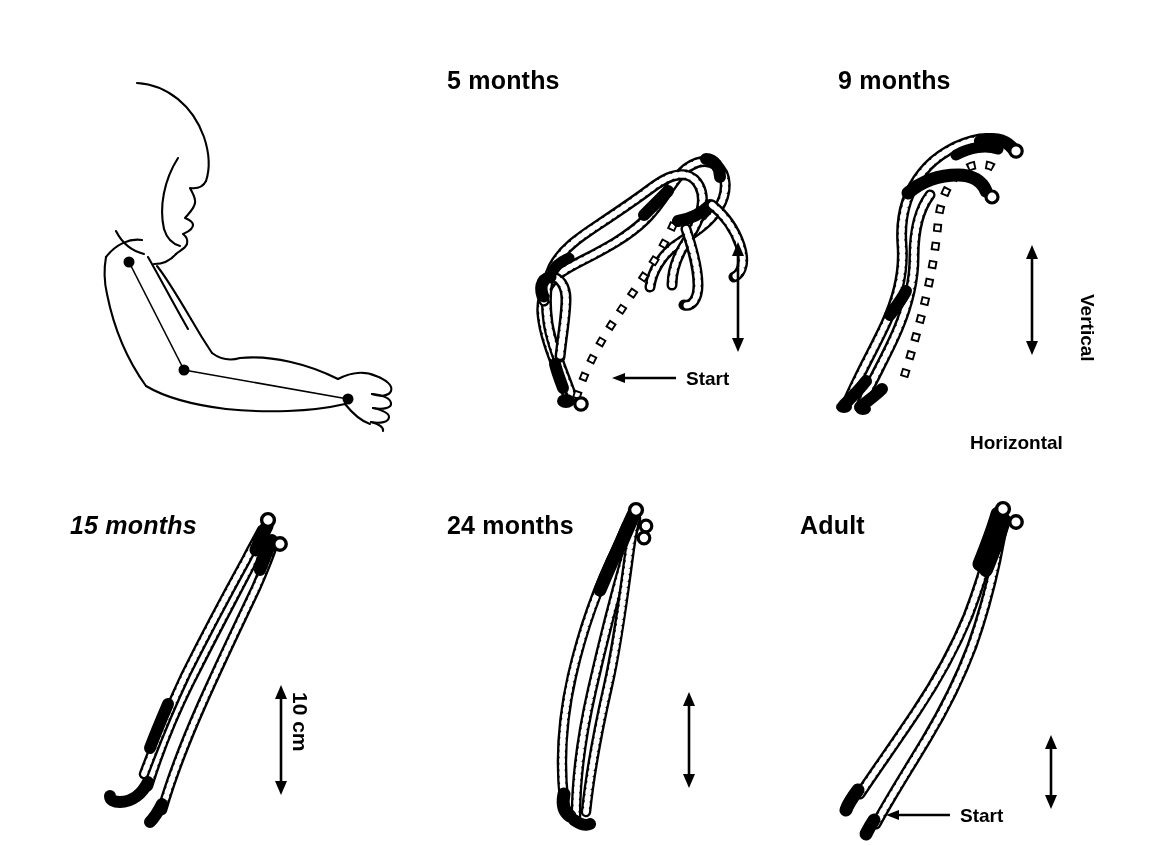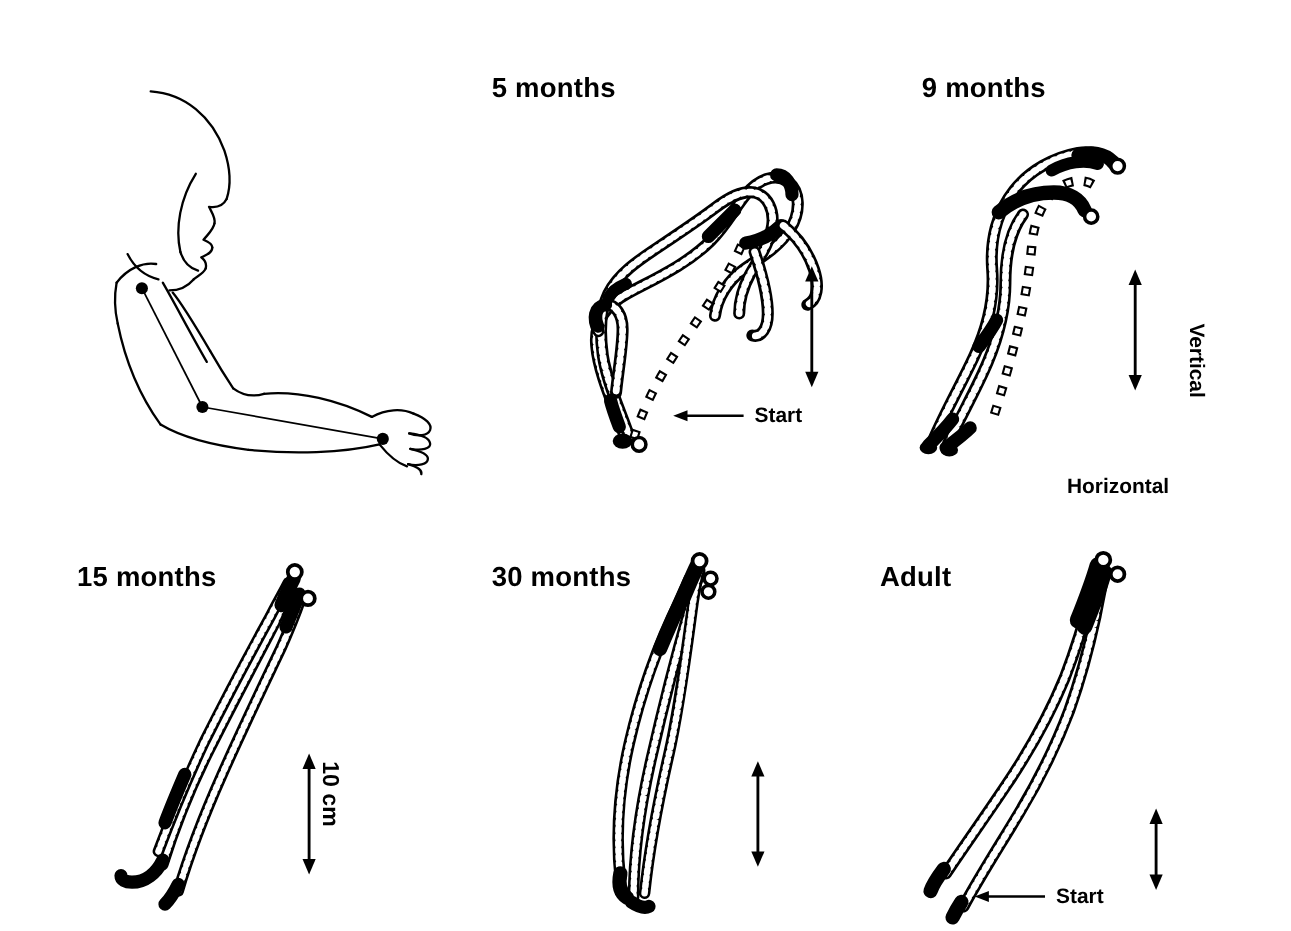--- a/index.html
+++ b/index.html
@@ -197,21 +197,21 @@
       <line x1="11" y1="11" x2="11" y2="101" stroke="#000" stroke-width="2.6"></line>
       <polygon points="11,1 5,15 17,15" fill="#000"></polygon>
       <polygon points="11,111 5,97 17,97" fill="#000"></polygon>
     </svg>
   </div>
 
   <div class="anno rot" style="left:1098px;top:278px;">Vertical</div>
 
   <div class="anno" style="left:970px;top:396px;margin-top:20px;">Horizontal</div>
 
-  <div class="panel-title" style="left:70px;top:495px;">15 months</div>
+  <div class="panel-title" style="left:70px;top:495px;font-style:italic;">15 months</div>
 
   <div class="panel svgwrap" style="left:110px;top:488px;">
     <svg width="220" height="330" viewBox="0 0 220 330">
       <defs>
         <path id="p15a" d="M38 282 C48 250 62 214 80 178 C98 142 118 104 140 62 C146 48 152 36 156 24"></path>
         <path id="p15b" d="M52 306 C62 272 76 236 92 200 C108 164 126 126 146 84 C152 70 158 56 162 44"></path>
         <path id="p15c" d="M34 270 C46 238 60 204 76 170 C94 134 114 96 136 56 C142 44 148 34 152 26"></path>
       </defs>
 
       <g fill="none" stroke="#000">
@@ -239,21 +239,21 @@
 
   <div class="svgwrap" style="left:270px;top:668px;">
     <svg width="22" height="112" viewBox="0 0 22 112">
       <line x1="11" y1="11" x2="11" y2="101" stroke="#000" stroke-width="2.6"></line>
       <polygon points="11,1 5,15 17,15" fill="#000"></polygon>
       <polygon points="11,111 5,97 17,97" fill="#000"></polygon>
     </svg>
   </div>
   <div class="anno rot" style="left:312px;top:676px;font-size:21px;">10 cm</div>
 
-  <div class="panel-title" style="left:447px;top:495px;">30 months</div>
+  <div class="panel-title" style="left:447px;top:495px;">24 months</div>
 
   <div class="panel svgwrap" style="left:528px;top:488px;">
     <svg width="220" height="330" viewBox="0 0 220 330">
       <defs>
         <path id="p24a" d="M36 296 C32 260 34 216 44 172 C54 128 70 82 90 42 C96 30 102 20 106 12"></path>
         <path id="p24b" d="M48 312 C48 274 54 230 64 186 C74 142 86 94 98 52 C102 36 106 24 108 16"></path>
         <path id="p24c" d="M58 308 C62 270 70 226 80 182 C90 138 96 88 102 44 C104 30 106 20 108 14"></path>
       </defs>
 
       <g fill="none" stroke="#000">

